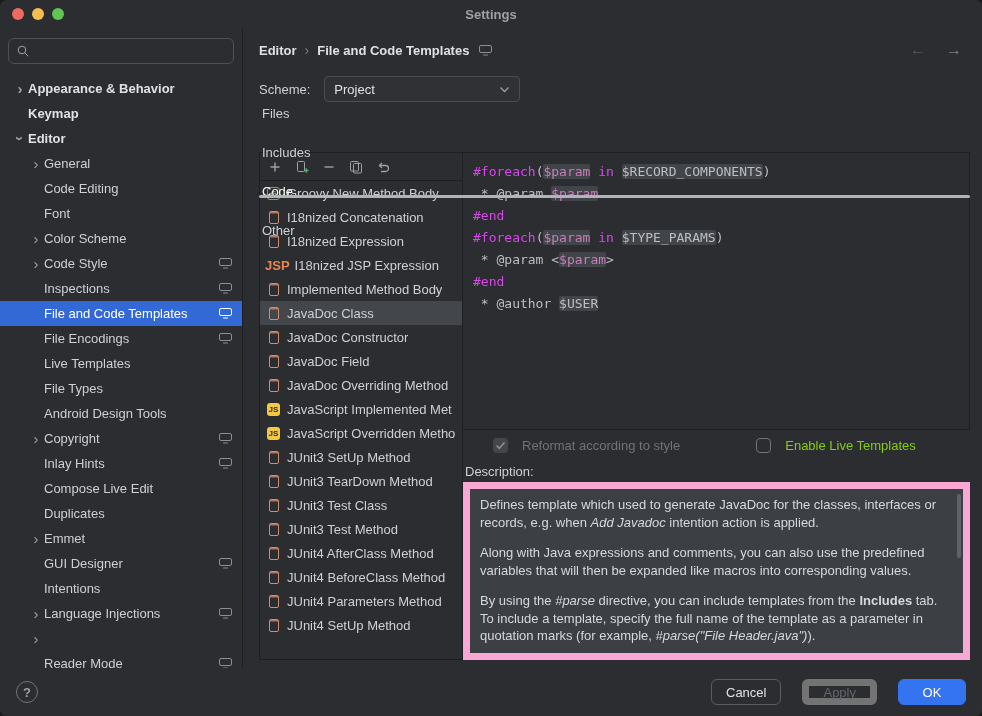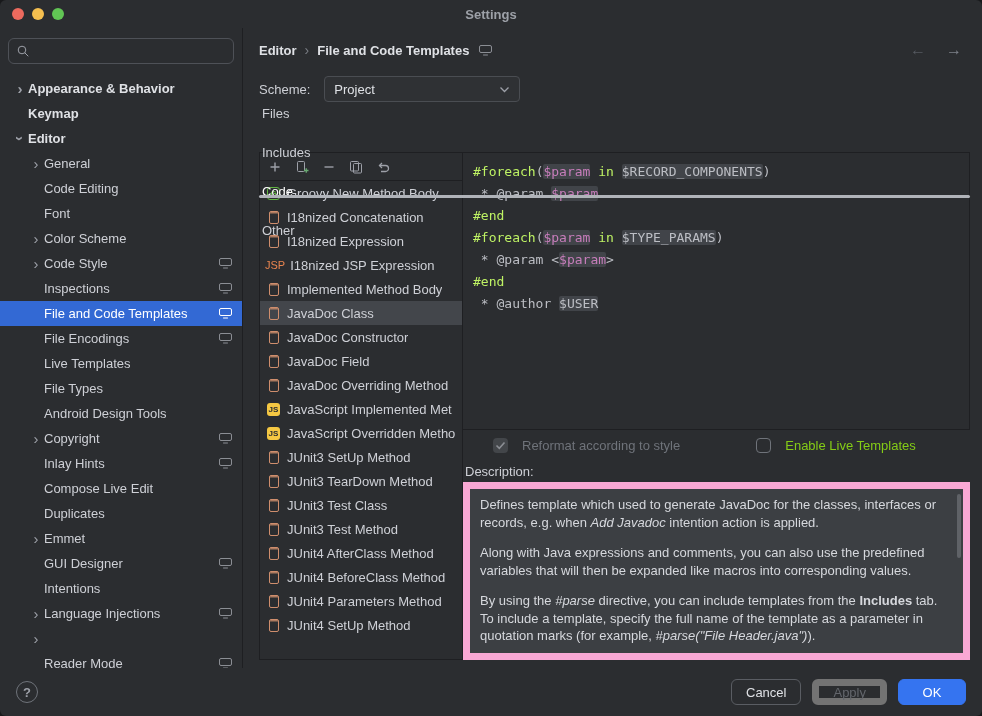--- a/index.html
+++ b/index.html
@@ -56,27 +56,27 @@
   .tool-icon{width:20px;height:20px;display:flex;align-items:center;justify-content:center;color:#9da0a8;border-radius:3px;}
   .tpl-list{flex:1;overflow:hidden;}
   .tpl-row{height:24px;display:flex;align-items:center;gap:5px;padding:0 5px;white-space:nowrap;color:#ced0d6;overflow:hidden;}
   .tpl-row.selected{background:#43464b;}
   .tpl-label{overflow:hidden;white-space:nowrap;}
   .fico{flex:0 0 17px;height:17px;display:flex;align-items:center;justify-content:center;}
   .ic-tpl{width:10px;height:13px;border:1px solid #cf8e6d;border-radius:2px;box-shadow:inset 0 3px 0 -1.6px rgba(207,142,109,.8);}
   .ic-box{width:13px;height:13px;border-radius:3px;display:flex;align-items:center;justify-content:center;font-size:8px;font-weight:700;}
   .ic-box.groovy{color:#62b543;border:1px solid #62b543;}
   .ic-box.js{color:#2b2d30;background:#f5c843;}
-  .ic-txt.jsp{color:#e8844f;font-size:11px;font-weight:400;text-align:center;}
+  .ic-txt.jsp{color:#e8844f;font-size:13px;font-weight:700;text-align:center;}
 
   .right-col{flex:1;display:flex;flex-direction:column;min-width:0;}
   .code-editor{height:278px;flex:0 0 278px;border:1px solid #1e1f22;border-left:none;background:#2b2d30;
                padding:8px 10px;font-family:"DejaVu Sans Mono","Liberation Mono",monospace;font-size:13px;line-height:22px;overflow:hidden;}
   .code-line{white-space:pre;}
-  .tok-kw{color:#bef264;}
+  .tok-kw{color:#d946ef;}
   .tok-var{color:#c77dbb;}
   .tok-plain{color:#bcbec4;}
   .tok-hl{background:#414449;border-radius:2px;}
 
   .opts{height:30px;flex:0 0 30px;display:flex;align-items:center;gap:56px;padding-left:10px;}
   .opt{display:flex;align-items:flex-end;gap:14px;margin-left:20px;}
   .cb{width:15px;height:15px;border-radius:4px;display:flex;align-items:center;justify-content:center;}
   .cb.checked{background:#43464a;}
   .cb.unchecked{border:1px solid #6f737a;background:transparent;}
   .opt.disabled .opt-label{color:#6f737a;}
@@ -87,21 +87,21 @@
   .desc-panel{flex:1;border:7px solid #f9a8d4;background:#3c3f43;padding:7px 10px;position:relative;overflow:hidden;
               color:#d6d8dd;font-size:13px;line-height:17.5px;}
   .desc-panel p{margin:0 0 13px 0;}
   .desc-panel .i{font-style:italic;}
   .desc-panel .b{font-weight:700;}
   .scroll-thumb{position:absolute;right:2px;top:5px;width:4px;height:64px;background:#5f6267;border-radius:2px;}
 
   
   .footer{height:48px;display:flex;align-items:center;padding:0 16px;}
   .help{width:22px;height:22px;border-radius:50%;border:1px solid #6f737a;color:#9da0a8;display:flex;align-items:center;justify-content:center;font-weight:700;}
-  .btns{margin-left:auto;display:flex;gap:11px;}
+  .btns{margin-left:auto;display:flex;gap:21px;}
   .btn{height:26px;min-width:68px;padding:0 14px;border-radius:6px;display:flex;align-items:center;justify-content:center;}
   .btn.cancel{border:1px solid #5a5d63;color:#dfe1e5;background:transparent;}
   .btn.apply{border:7px solid #737373;color:#63666c;background:transparent;}
   .btn.ok{background:#3574f0;border:1px solid #3574f0;color:#fff;}
 </style>
 </head>
 <body>
 
 <div class="window">
 

